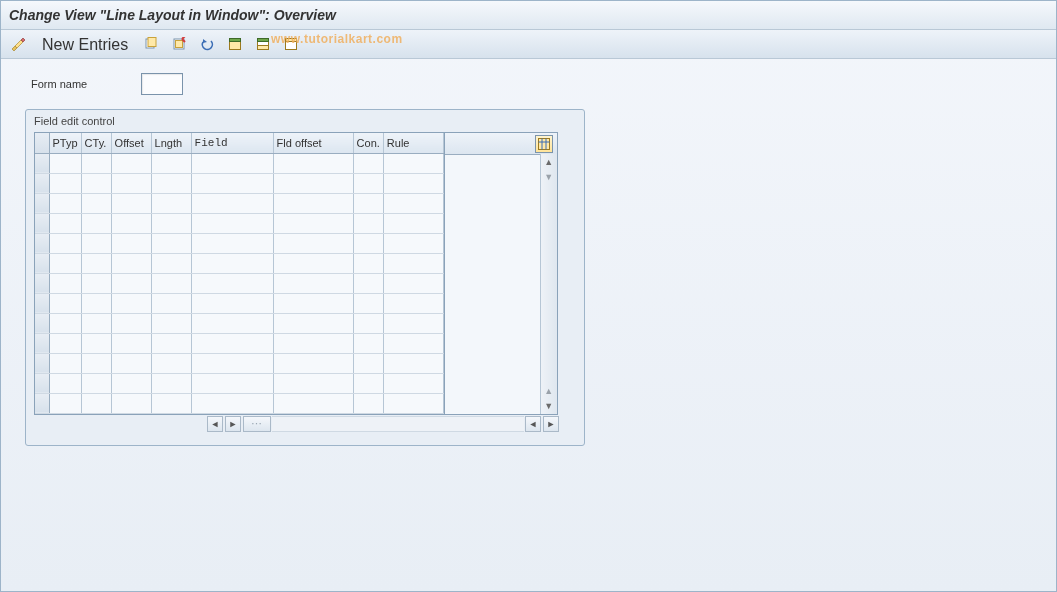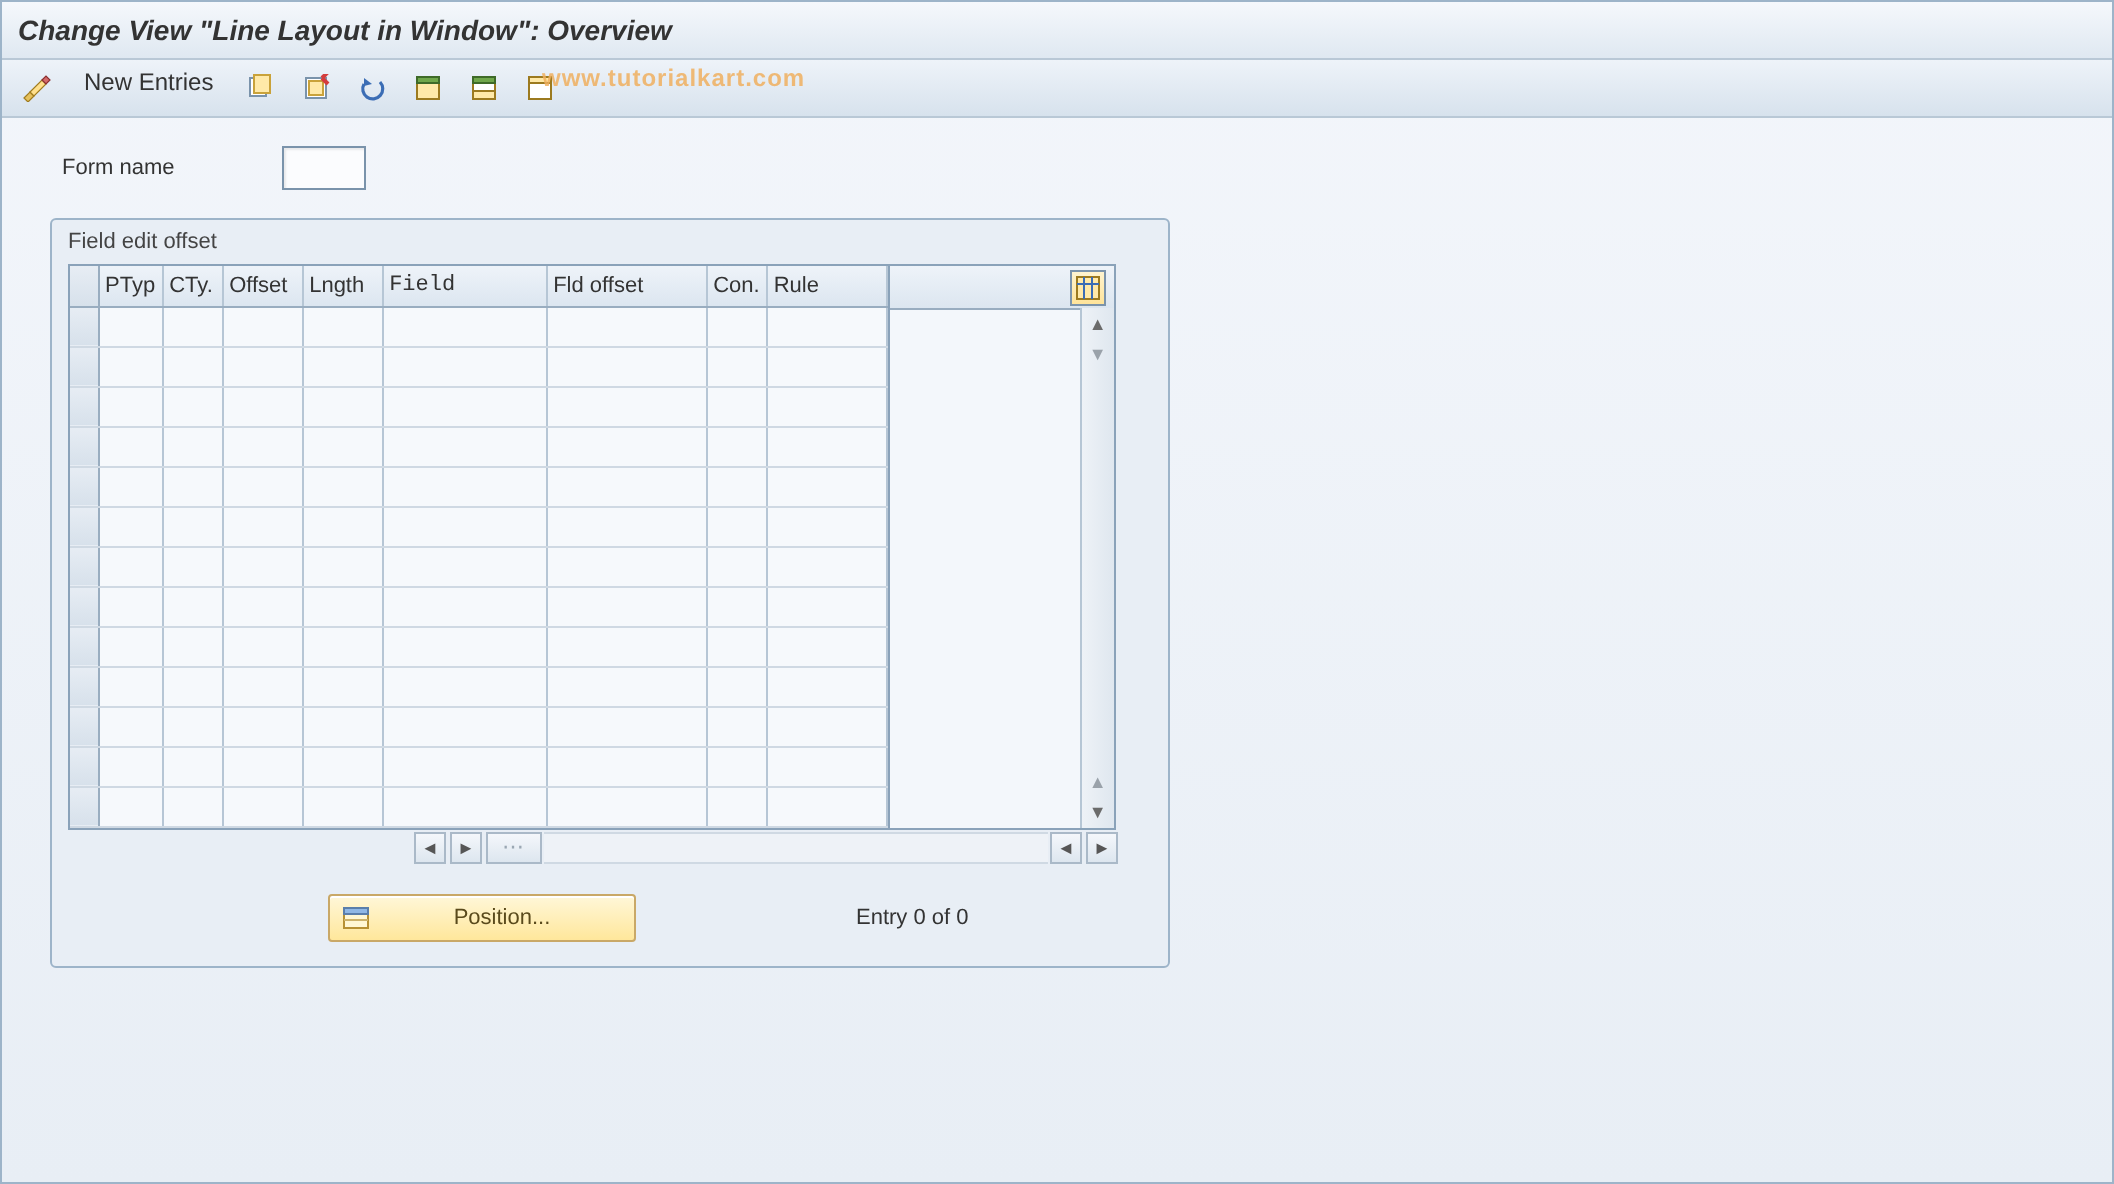--- a/index.html
+++ b/index.html
@@ -49,24 +49,24 @@
     display: flex;
     align-items: center;
     justify-content: center;
     border: 1px solid transparent;
     border-radius: 2px;
   }
   .tb-text-btn {
     height: 20px;
     padding: 0 6px;
     display: flex;
-    align-items: flex-start;
+    align-items: flex-end;
     border: 1px solid transparent;
     border-radius: 2px;
-    font-size: 12px;
+    font-size: 16px;
     color: #333;
   }
   .watermark {
     position: absolute;
     left: 270px;
     top: 2px;
     font-size: 12px;
     font-weight: bold;
     color: #f0b060;
     opacity: 0.85;
@@ -334,21 +334,21 @@
   </div>
 
   <div class="content">
 
     <div class="form-row">
       <span class="form-label">Form name</span>
       <input class="form-input" value="" style="">
     </div>
 
     <div class="group">
-      <div class="group-title">Field edit offset</div>
+      <div class="group-title">Field edit control</div>
 
       <div class="grid-wrap">
         <div class="grid">
           <table>
             <thead>
               <tr>
                 <th class="rowsel"></th>
                 <th class="w-ptyp">PTyp</th>
                 <th class="w-cty">CTy.</th>
                 <th class="w-off">Offset</th>
@@ -535,29 +535,16 @@
         <div class="hscroll-spacer-left"></div>
         <div class="hs-arrow">◄</div>
         <div class="hs-arrow">►</div>
         <div class="hs-thumb">⋯</div>
         <div class="hs-track"></div>
         <div class="hs-arrow">◄</div>
         <div class="hs-arrow">►</div>
         <div style="width:16px"></div>
       </div>
 
-      <div class="grid-footer">
-        <div class="pos-btn">
-          <span class="pos-icon">
-            <svg width="14" height="14" viewBox="0 0 14 14">
-              <rect x="1" y="2" width="12" height="10" fill="#fff7d4" stroke="#b79134"></rect>
-              <rect x="1" y="2" width="12" height="3" fill="#8fb7e6" stroke="#5a7eab"></rect>
-              <line x1="1" y1="8" x2="13" y2="8" stroke="#cdb26a"></line>
-            </svg>
-          </span>
-          <span style="flex:1;text-align:center">Position...</span>
-        </div>
-        <span class="entry-text">Entry 0 of 0</span>
-      </div>
     </div>
 
   </div>
 </div>
 
 </body></html>

